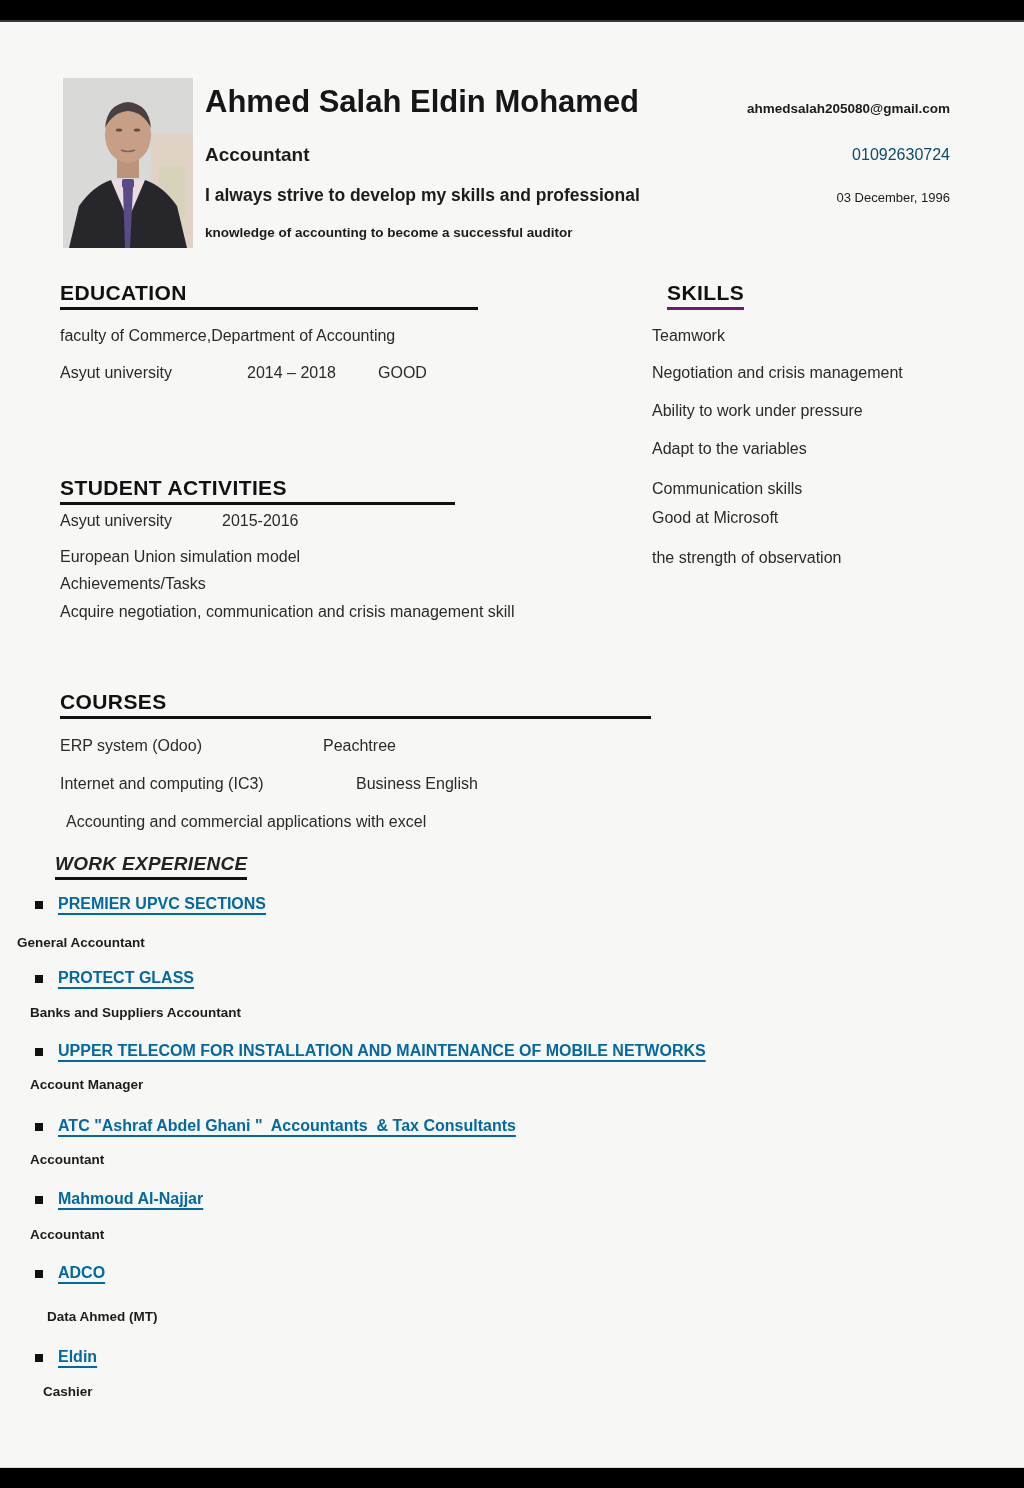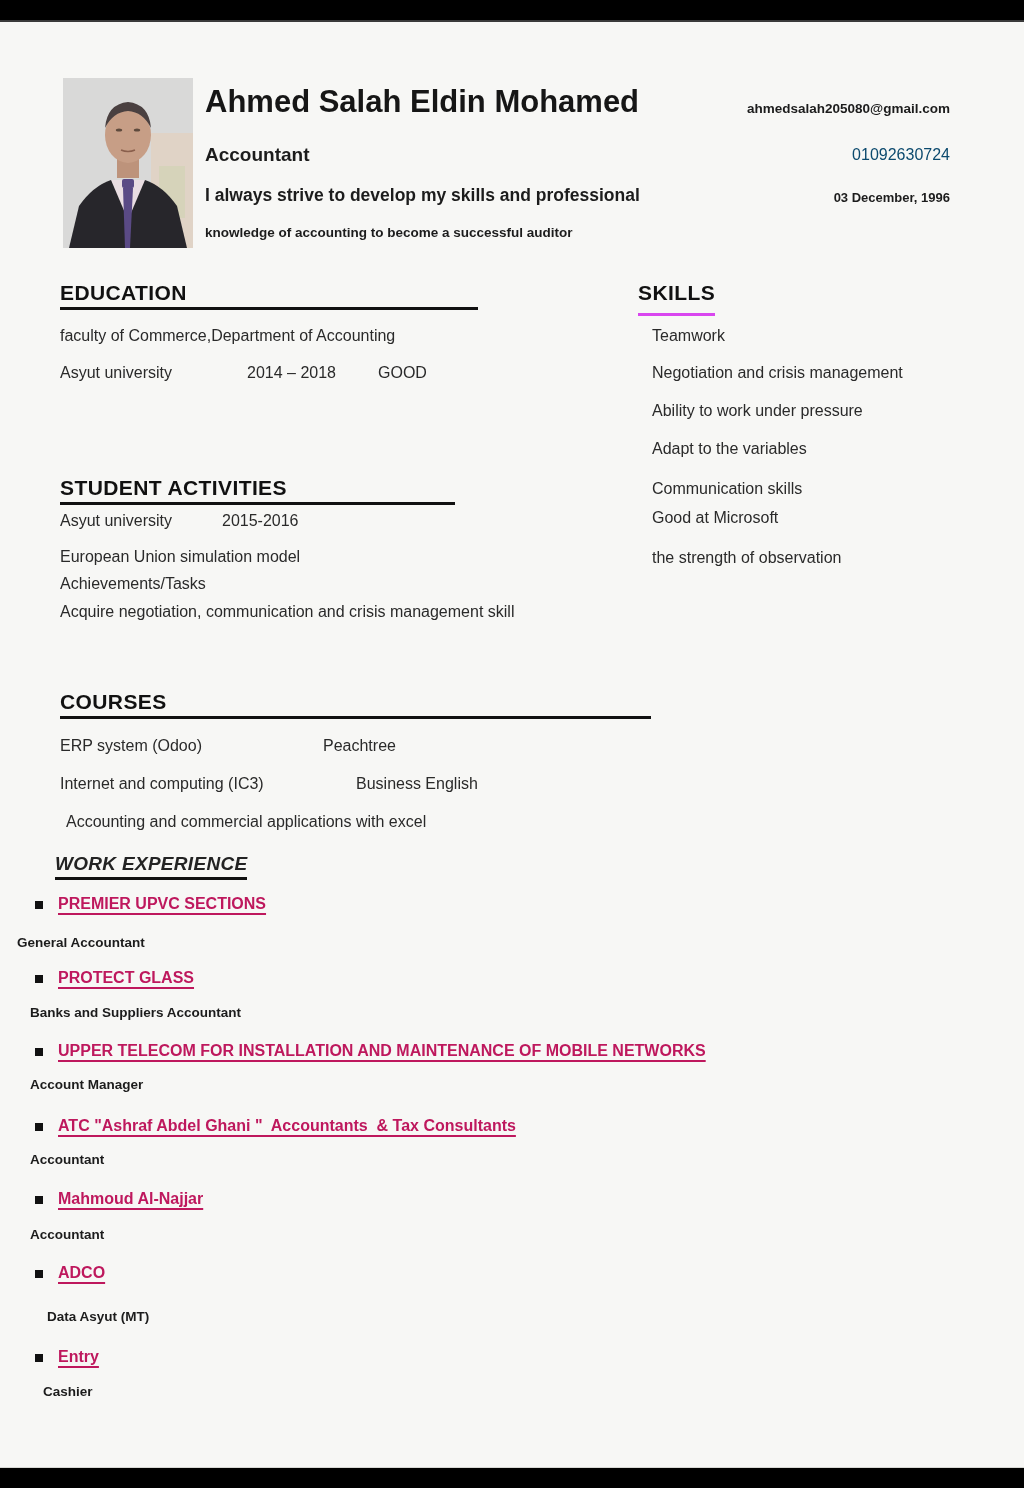--- a/index.html
+++ b/index.html
@@ -12,26 +12,26 @@
   .abs{position:absolute;white-space:nowrap;text-align:right;}
 
   
   .photo{position:absolute;left:63px;top:78px;width:130px;height:170px;}
   .name{left:205px;top:84px;font-size:31px;font-weight:bold;color:#161616;}
   .job-title{left:205px;top:144px;font-size:19px;font-weight:bold;color:#1c1c1c;}
   .tagline1{left:205px;top:185px;font-size:17.5px;font-weight:bold;color:#1c1c1c;}
   .tagline2{left:205px;top:225px;font-size:13.5px;font-weight:bold;color:#1c1c1c;}
   .email{right:74px;top:101px;font-size:13.5px;font-weight:bold;color:#1c1c1c;margin-left:44px;}
   .phone{right:74px;top:146px;font-size:16px;color:#0c4a6e;}
-  .dob{right:74px;top:190px;font-size:13px;font-weight:bold;color:#1c1c1c;}
+  .dob{right:74px;top:190px;font-size:13px;font-weight:normal;color:#1c1c1c;}
 
   
   .sec-h{font-size:21px;font-weight:bold;color:#111;letter-spacing:.4px;}
   .h-edu{left:60px;top:281px;}
-  .h-skills{left:638px;top:281px;border-bottom:3px solid #d946ef;padding-bottom:8px;}
+  .h-skills{left:667px;top:281px;border-bottom:3px solid #701a75;padding-bottom:2px;}
   .h-stud{left:60px;top:476px;}
   .h-courses{left:60px;top:690px;}
   .h-work{left:55px;top:853px;font-size:19px;font-weight:bold;font-style:italic;
           border-bottom:3px solid #111;padding-bottom:2px;letter-spacing:.3px;}
   .rule{position:absolute;height:3px;background:#111;}
   .r-edu{left:60px;top:307px;width:418px;}
   .r-stud{left:60px;top:502px;width:395px;}
   .r-courses{left:60px;top:716px;width:591px;}
 
   .body-txt{font-size:16px;color:#2a2a2a;}
@@ -56,21 +56,21 @@
 
   
   .co-r1a{left:60px;top:737px;} .co-r1b{left:323px;top:737px;}
   .co-r2a{left:60px;top:775px;} .co-r2b{left:356px;top:775px;}
   .co-r3{left:66px;top:813px;}
 
   
   .bullet{position:absolute;left:35px;width:8px;height:8px;background:#111;}
   .b0{top:901px;} .b1{top:975px;} .b2{top:1048px;} .b3{top:1123px;}
   .b4{top:1196px;} .b5{top:1270px;} .b6{top:1354px;}
-  .company{left:58px;font-size:16px;font-weight:bold;color:#be185d;white-space:pre;
+  .company{left:58px;font-size:16px;font-weight:bold;color:#0369a1;white-space:pre;
            text-decoration:underline;text-decoration-thickness:2px;text-underline-offset:4px;}
   .c0{top:895px;} .c1{top:969px;} .c2{top:1042px;} .c3{top:1117px;}
   .c4{top:1190px;} .c5{top:1264px;} .c6{top:1348px;}
   .role{font-size:13.5px;font-weight:bold;color:#1c1c1c;}
   .ro0{left:17px;top:935px;} .ro1{left:30px;top:1005px;} .ro2{left:30px;top:1077px;}
   .ro3{left:30px;top:1152px;} .ro4{left:30px;top:1227px;} .ro5{left:47px;top:1309px;}
   .ro6{left:43px;top:1384px;}
 </style>
 </head>
 <body>
@@ -154,18 +154,18 @@
   <div class="bullet b3"></div>
   <div class="abs company c3">ATC "Ashraf Abdel Ghani "  Accountants  &amp; Tax Consultants</div>
   <div class="abs role ro3">Accountant</div>
 
   <div class="bullet b4"></div>
   <div class="abs company c4">Mahmoud Al-Najjar</div>
   <div class="abs role ro4">Accountant</div>
 
   <div class="bullet b5"></div>
   <div class="abs company c5">ADCO</div>
-  <div class="abs role ro5">Data Asyut (MT)</div>
+  <div class="abs role ro5">Data Ahmed (MT)</div>
 
   <div class="bullet b6"></div>
-  <div class="abs company c6">Entry</div>
+  <div class="abs company c6">Eldin</div>
   <div class="abs role ro6">Cashier</div>
 </div>
 
 </body></html>

